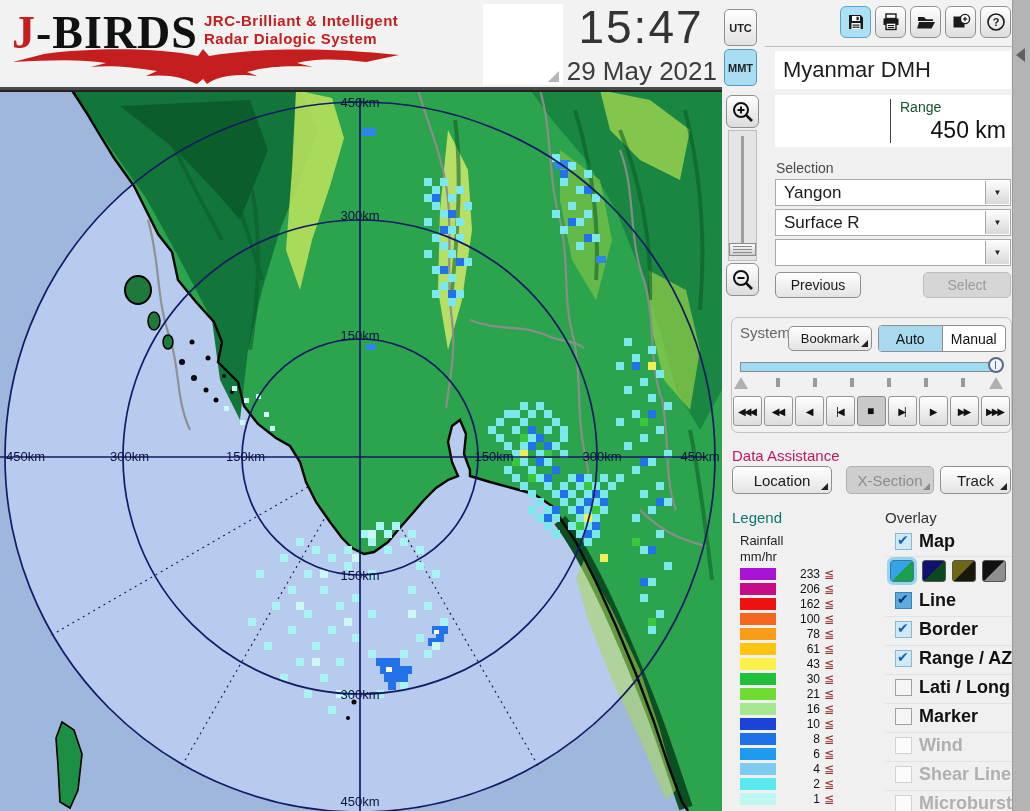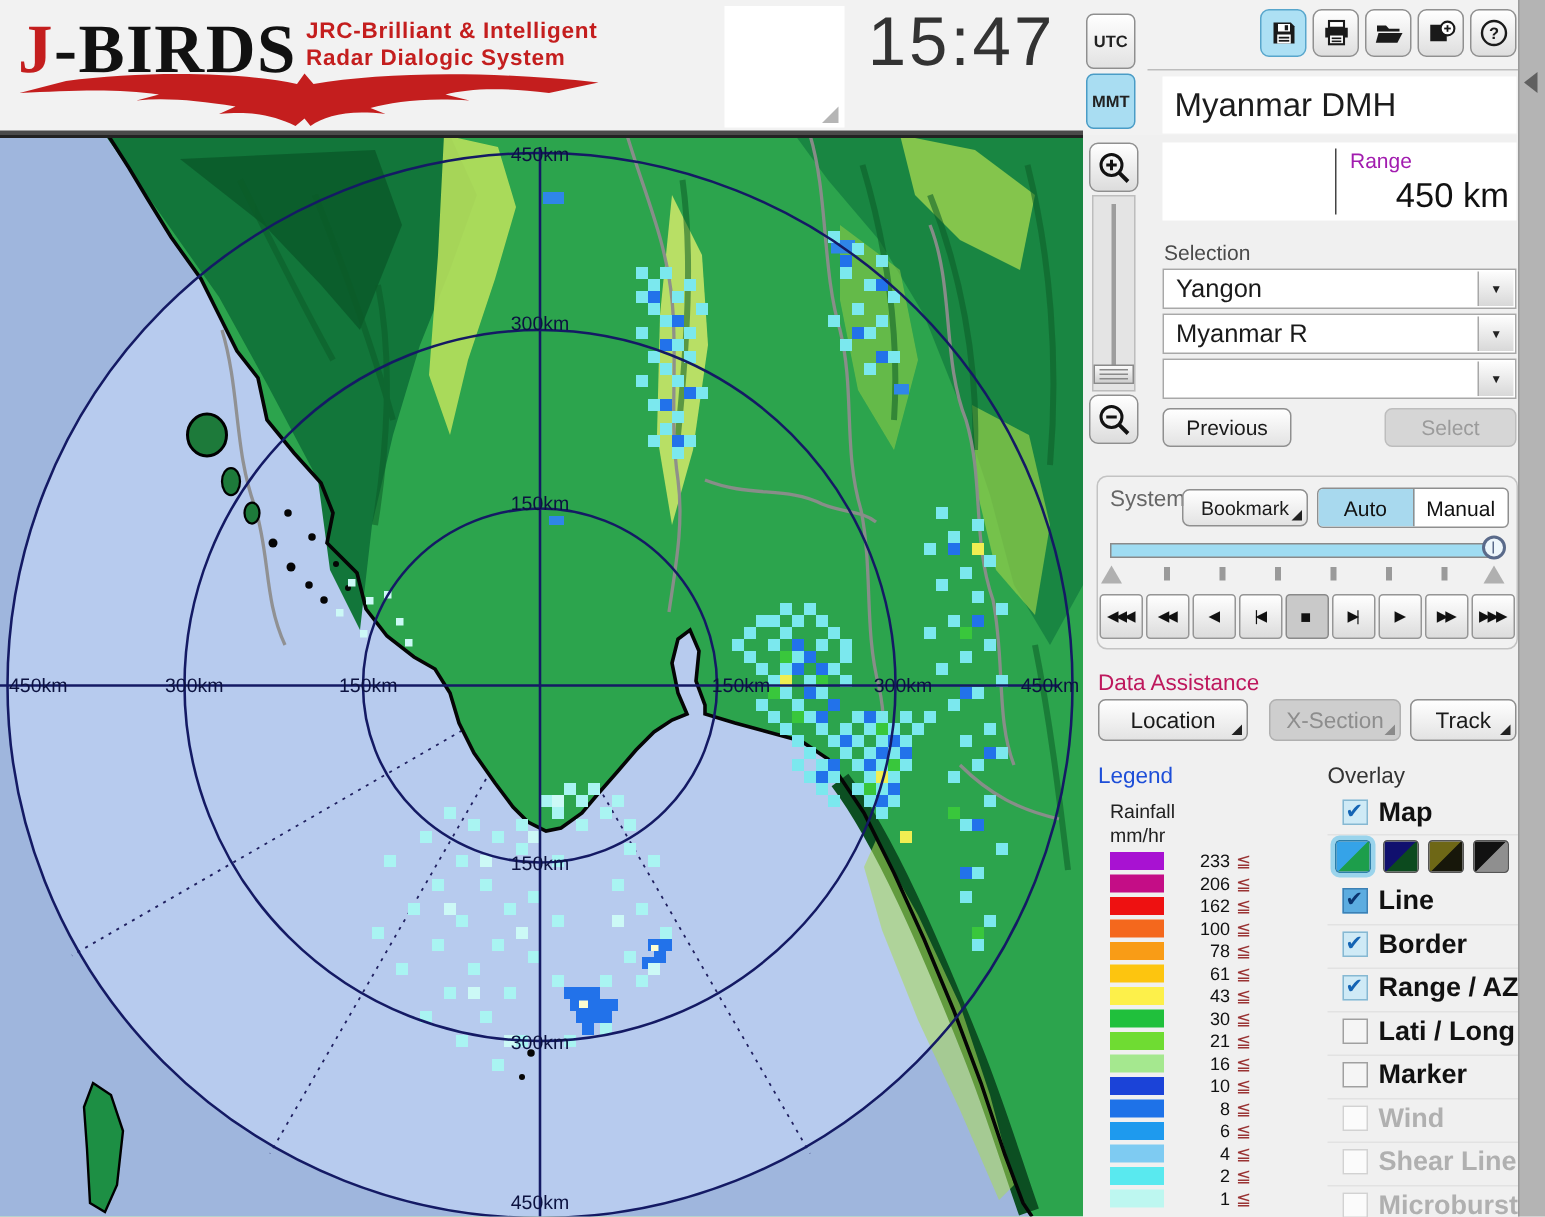--- a/index.html
+++ b/index.html
@@ -41,21 +41,21 @@
   #zoom-in{top:95px;} #zoom-out{top:263px;}
   #zoom-rail{position:absolute;left:728px;top:130px;width:29px;height:131px;background:#e4e4e4;
     border:1px solid #bdbdbd;box-sizing:border-box;}
   #zoom-groove{position:absolute;left:741px;top:136px;width:3px;height:112px;background:#9d9d9d;}
   #zoom-handle{position:absolute;left:729px;top:243px;width:27px;height:13px;border:1px solid #8a8a8a;
     background:linear-gradient(#fbfbfb,#cfcfcf);box-sizing:border-box;}
   #zoom-handle:after{content:"";position:absolute;left:3px;top:5px;width:19px;height:1px;background:#8a8a8a;box-shadow:0 3px 0 #8a8a8a,0 -3px 0 #8a8a8a;}
   
   #range-box{position:absolute;left:775px;top:95px;width:236px;height:52px;background:#fff;}
   #range-div{position:absolute;left:890px;top:99px;width:1px;height:44px;background:#444;}
-  #range-label{position:absolute;left:900px;top:99px;font-size:14px;color:#a21caf;}
+  #range-label{position:absolute;left:900px;top:99px;font-size:14px;color:#14532d;}
   #range-value{position:absolute;left:880px;top:117px;width:126px;text-align:right;font-size:23px;color:#111;}
   #sel-label{position:absolute;left:776px;top:160px;font-size:14px;color:#4a4a4a;}
   .dropdown{position:absolute;left:775px;width:236px;height:27px;background:#fff;border:1px solid #a8a8a8;box-sizing:border-box;}
   .dd-val{position:absolute;left:8px;top:3px;font-size:17px;color:#1a1a1a;}
   .dd-btn{position:absolute;right:1px;top:1px;width:23px;height:23px;background:linear-gradient(#fdfdfd,#d8d8d8);
     border-left:1px solid #a8a8a8;display:flex;align-items:center;justify-content:center;font-size:8px;color:#222;}
   #dd-site{top:179px;} #dd-product{top:209px;} #dd-extra{top:239px;}
   .pushbtn{position:absolute;height:26px;border:1px solid #8f8f8f;border-radius:5px;
     background:linear-gradient(#ffffff,#e3e3e3);font-size:14px;color:#1a1a1a;
     display:flex;align-items:center;justify-content:center;box-sizing:border-box;}
@@ -83,21 +83,21 @@
   .mbtn{position:absolute;top:396px;width:29px;height:30px;border:1px solid #969696;border-radius:3px;
     background:linear-gradient(#ffffff,#dcdcdc);font-size:10px;letter-spacing:-2px;color:#111;
     display:flex;align-items:center;justify-content:center;box-sizing:border-box;padding-right:2px;}
   .mbtn.pressed{background:#c9c9c9;border-color:#8a8a8a;font-size:12px;letter-spacing:0;}
   
   #da-label{position:absolute;left:732px;top:447px;font-size:15px;color:#be185d;}
   #btn-location{left:732px;top:466px;width:100px;height:28px;font-size:15px;}
   #btn-xsection{left:846px;top:466px;width:88px;height:28px;font-size:15px;background:#cecece;border-color:#b0b0b0;color:#8d8d8d;}
   #btn-track{left:940px;top:466px;width:71px;height:28px;font-size:15px;}
   
-  #legend-label{position:absolute;left:732px;top:509px;font-size:15px;color:#1d4ed8;text-align:center;}
+  #legend-label{position:absolute;left:732px;top:509px;font-size:15px;color:#0f766e;text-align:center;}
   #legend-unit1{position:absolute;left:740px;top:533px;font-size:13px;color:#222;}
   #legend-unit2{position:absolute;left:740px;top:549px;font-size:13px;color:#222;}
   .lg-row{position:absolute;left:740px;width:110px;height:15px;}
   .lg-sw{position:absolute;left:0;top:1px;width:36px;height:12px;}
   .lg-val{position:absolute;left:40px;top:0;width:40px;text-align:right;font-size:12px;color:#111;}
   .lg-le{position:absolute;left:84px;top:0;font-size:12px;color:#993333;}
   
   #overlay-label{position:absolute;left:885px;top:509px;font-size:15px;color:#333;}
   .ov-row{position:absolute;left:885px;width:127px;height:29px;border-bottom:1px solid #e2e2e2;}
   .ov-cb{position:absolute;left:10px;top:5px;width:17px;height:17px;border:1px solid #a0a0a0;background:#f5f5f5;box-sizing:border-box;}
@@ -119,20 +119,21 @@
 <div id="header">
   <div id="logo-title"><span class="red">J</span><span>-BIRDS</span></div>
   <div id="logo-sub1" class="logo-sub">JRC-Brilliant &amp; Intelligent</div>
   <div id="logo-sub2" class="logo-sub">Radar  Dialogic  System</div>
   <svg id="eagle" width="392" height="40" viewBox="0 0 392 40">
     <path fill="#c41e1e" d="M3,16 L34,8 C86,1 152,2 188,10 L193,3 L199,10 C245,2 314,1 389,9 L356,16 C324,12 302,13 287,17 L303,21 C272,19 252,22 237,26 L247,30 C222,27 207,31 197,38 L193,33 L187,38 C172,31 159,28 136,30 L147,25 C121,21 101,19 81,21 L96,17 C70,13 40,14 3,16 Z"></path>
   </svg>
   <div id="clock-box"></div>
   <div id="clock-grip"></div>
   <div id="time-val">15:47</div>
+  <div id="date-val">29 May 2021</div>
   <div id="tz-utc" class="tzbtn">UTC</div>
   <div id="tz-mmt" class="tzbtn">MMT</div>
 
   <div class="toolbtn active" style="left:840px;">
     <svg width="20" height="20" viewBox="0 0 20 20">
         <path d="M3,3 h11.5 L17,5.5 V17 H3 Z" fill="#1a1a1a"></path>
         <rect x="6" y="4" width="8" height="5" fill="#fff"></rect>
         <rect x="10.5" y="4.8" width="2.2" height="3.4" fill="#1a1a1a"></rect>
         <rect x="5.5" y="11" width="9" height="6" fill="#fff"></rect>
         <rect x="6.5" y="12.5" width="7" height="1.2" fill="#1a1a1a"></rect>
@@ -580,21 +581,21 @@
 <div id="range-div"></div>
 <div id="range-label">Range</div>
 <div id="range-value">450 km</div>
 
 <div id="sel-label">Selection</div>
 <div id="dd-site" class="dropdown">
   <span class="dd-val">Yangon</span>
   <span class="dd-btn">▼</span>
 </div>
 <div id="dd-product" class="dropdown">
-  <span class="dd-val">Myanmar R</span>
+  <span class="dd-val">Surface R</span>
   <span class="dd-btn">▼</span>
 </div>
 <div id="dd-extra" class="dropdown">
   <span class="dd-val"></span>
   <span class="dd-btn">▼</span>
 </div>
 <div id="btn-previous" class="pushbtn">Previous</div>
 <div id="btn-select" class="pushbtn">Select</div>
 
 <div id="replay-box"></div>

